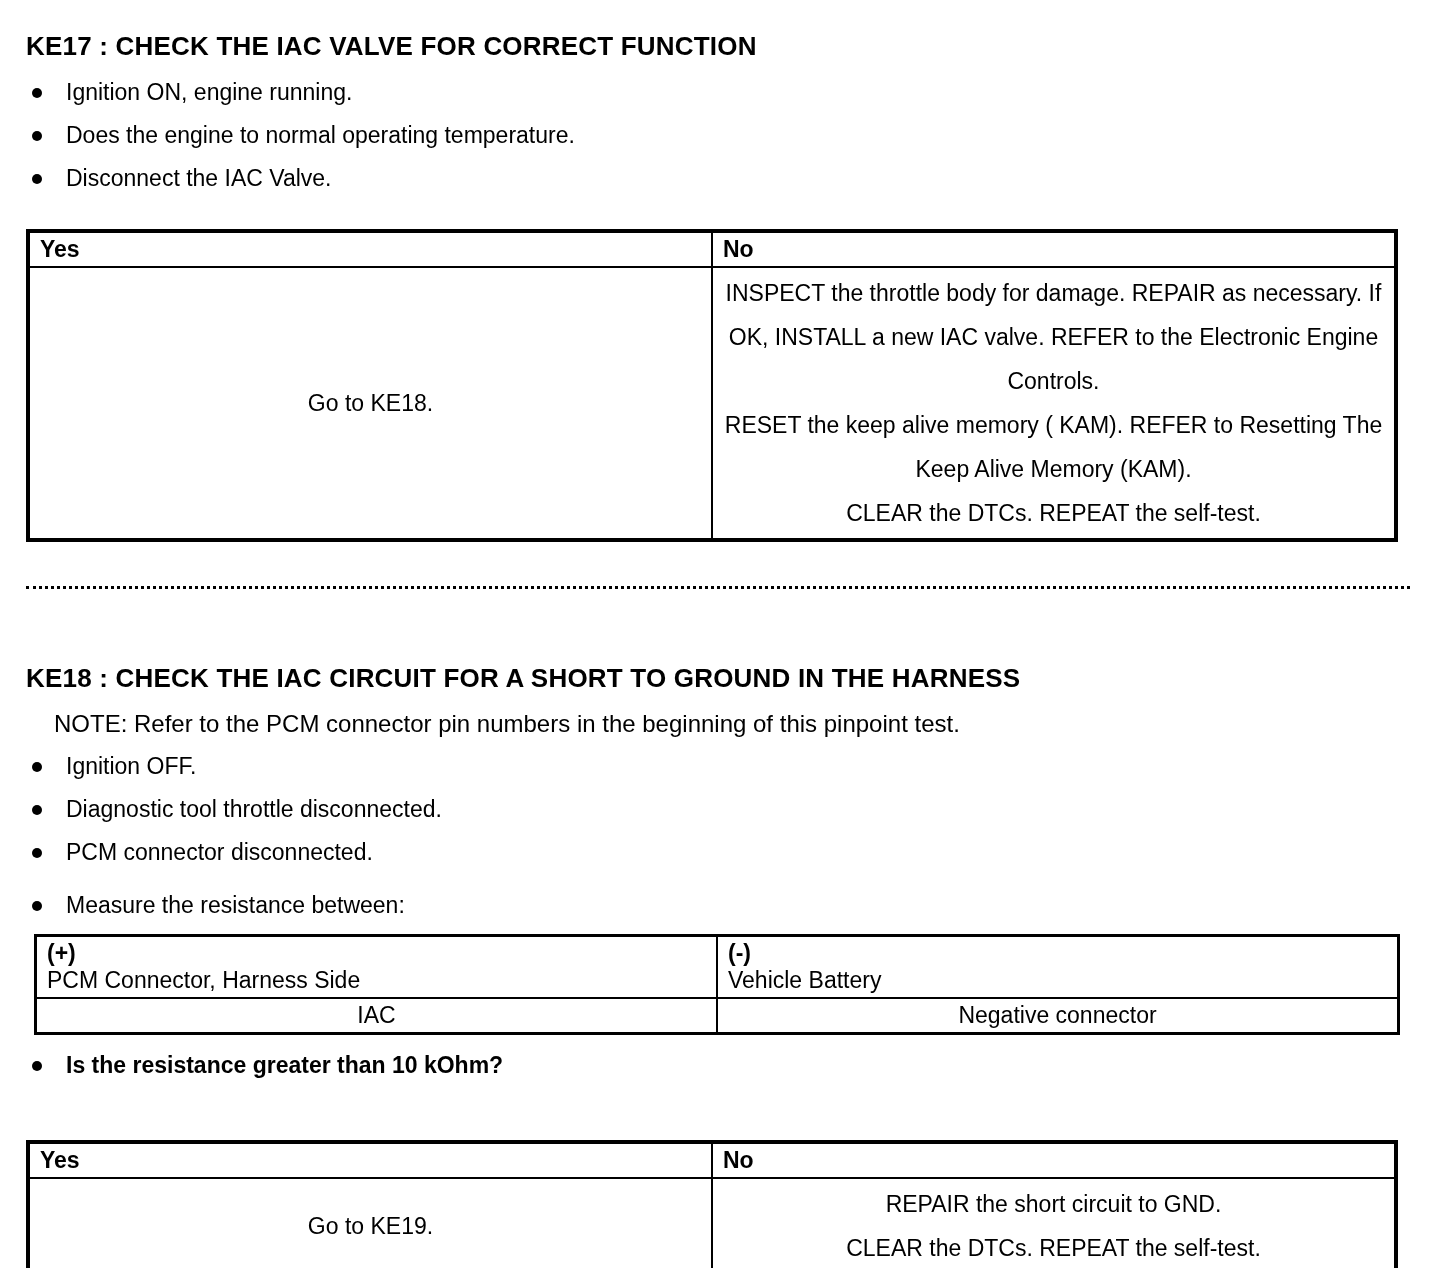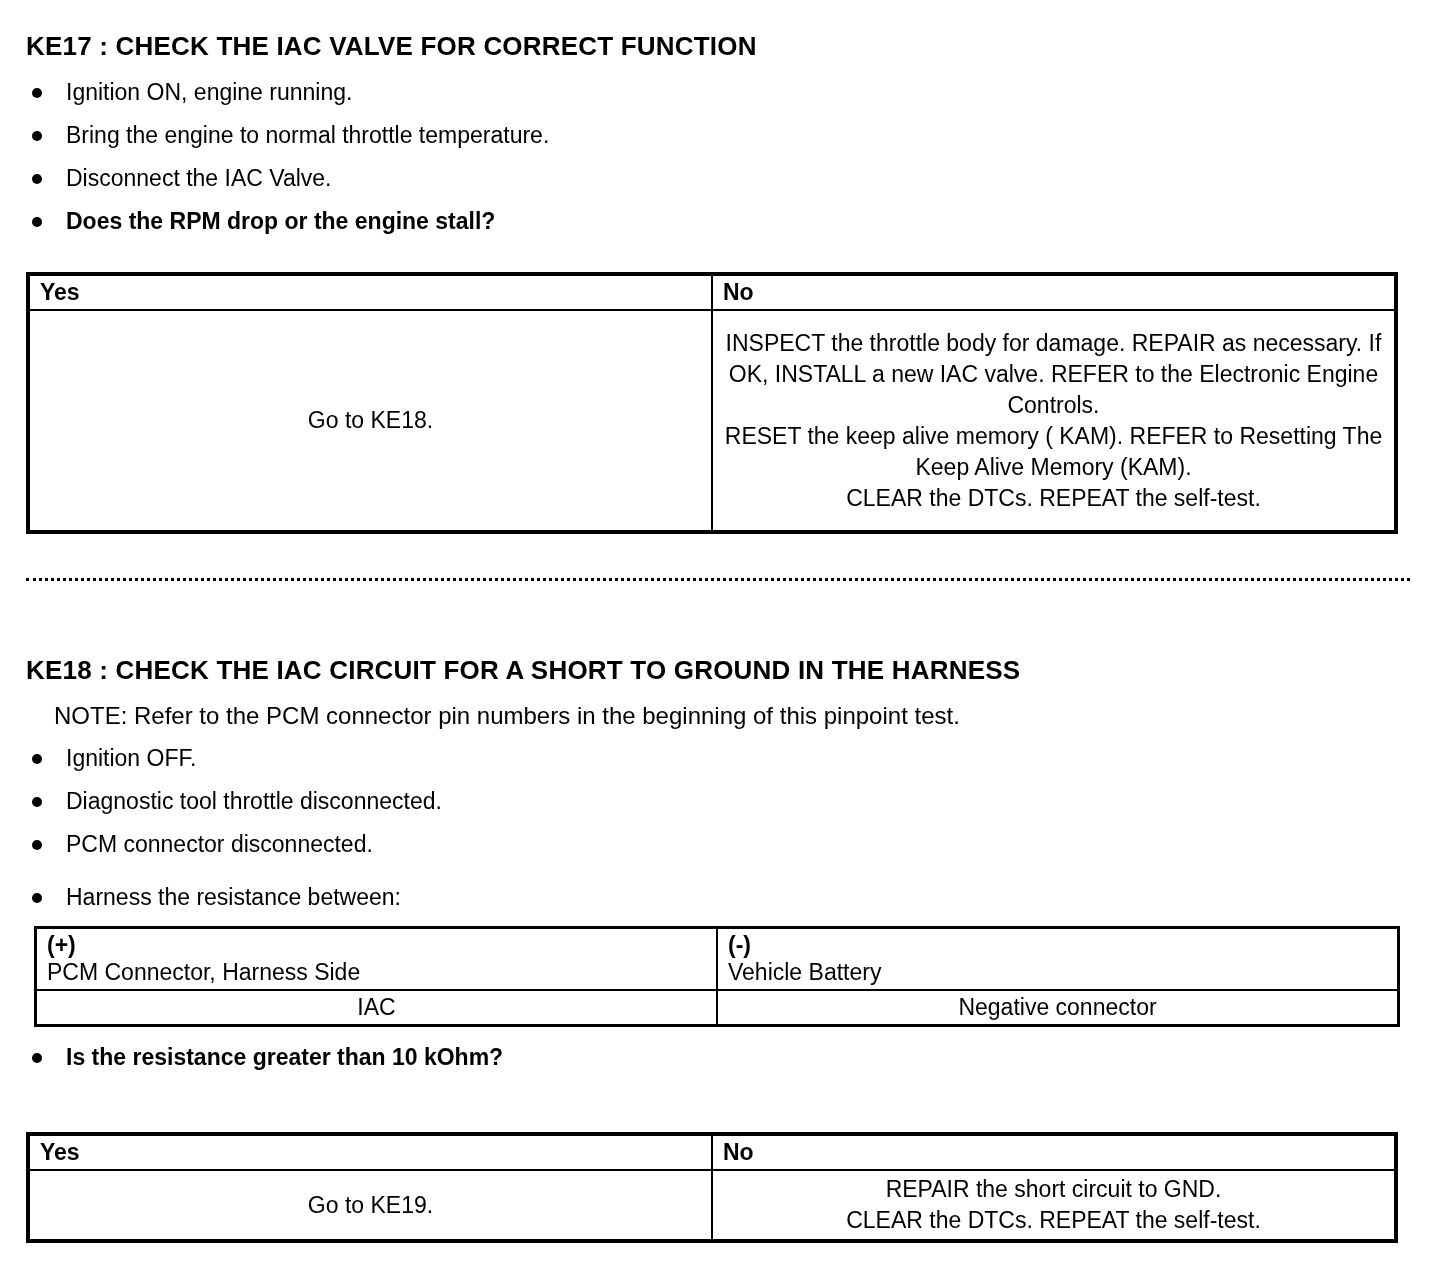--- a/index.html
+++ b/index.html
@@ -55,21 +55,21 @@
     vertical-align: middle;
     font-size: 23px;
   }
   table.doc-table th {
     font-weight: bold;
     text-align: left;
     height: 34px;
   }
   .cell-center { text-align: center; }
   .cell-left { text-align: center; }
-  .multi-line { white-space: pre-line; line-height: 31px; }
+  .multi-line { white-space: pre-line; line-height: 44px; }
   .tall-cell { height: 222px; }
   .short-cell { height: 70px; }
 
   .dotted-divider {
     border: none;
     border-top: 3px dotted #000;
     margin: 44px 0 74px 0;
     width: 1384px;
   }
 
@@ -81,29 +81,25 @@
 
 <div class="section">
   <div class="section-title">KE17 : CHECK THE IAC VALVE FOR CORRECT FUNCTION</div>
 
   <div class="bullet-row">
     <span class="bullet-dot"></span>
     <span class="bullet-text">Ignition ON, engine running.</span>
   </div>
   <div class="bullet-row">
     <span class="bullet-dot"></span>
-    <span class="bullet-text">Bring the engine to normal throttle temperature.</span>
+    <span class="bullet-text">Does the engine to normal operating temperature.</span>
   </div>
   <div class="bullet-row">
     <span class="bullet-dot"></span>
     <span class="bullet-text">Disconnect the IAC Valve.</span>
-  </div>
-  <div class="bullet-row bullet-bold">
-    <span class="bullet-dot"></span>
-    <span class="bullet-text">Does the RPM drop or the engine stall?</span>
   </div>
 
   <div class="spacer-md"></div>
 
   <table class="doc-table">
     <thead>
       <tr>
         <th style="width:50%">Yes</th>
         <th style="width:50%">No</th>
       </tr>
@@ -135,21 +131,21 @@
   </div>
   <div class="bullet-row">
     <span class="bullet-dot"></span>
     <span class="bullet-text">PCM connector disconnected.</span>
   </div>
 
   <div class="spacer-sm"></div>
 
   <div class="bullet-row">
     <span class="bullet-dot"></span>
-    <span class="bullet-text">Harness the resistance between:</span>
+    <span class="bullet-text">Measure the resistance between:</span>
   </div>
 
   <table class="doc-table" style="border-width:3px; margin-left:8px; width:1366px;">
     <thead>
       <tr>
         <th style="width:50%">
           <span class="hdr-sign">(+)</span>
           <span class="hdr-sub">PCM Connector, Harness Side</span>
         </th>
         <th style="width:50%">

